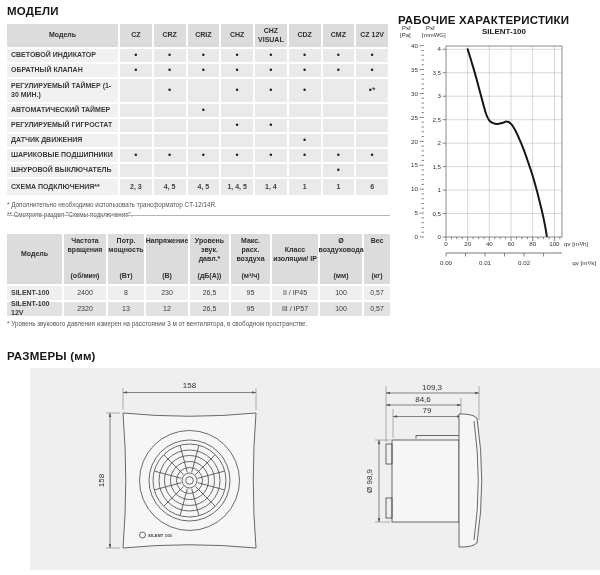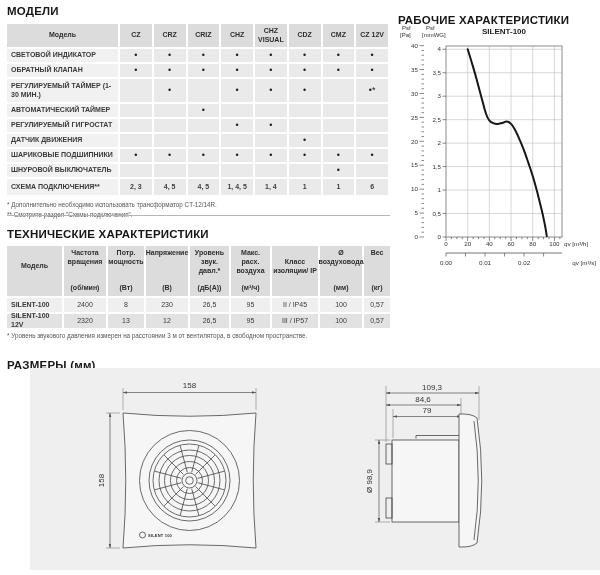--- a/index.html
+++ b/index.html
@@ -35,21 +35,21 @@
   .tc{background:#efefef;display:flex;align-items:center;justify-content:center;font-size:7px;color:#3a3a3a;text-align:center;line-height:1.25;}
   .tc.hdr{background:#dcdcdc;font-weight:700;color:#2e2e2e;flex-direction:column;padding:3px 1px;}
   .tc.hdr .t{flex:1;display:flex;align-items:flex-start;justify-content:center;}
   .tc.hdr .u{height:9px;}
   .tc.hdr.ctr .t{align-items:center;}
   .tc.alt{background:#e2e2e2;}
   .tc.mdl{justify-content:flex-start;text-align:left;padding-left:4px;font-weight:700;}
   #tech-footnote{margin-top:4px;font-size:6.3px;color:#555;}
 
   
-  #dims-title{position:absolute;left:7px;top:359px;}
+  #dims-title{position:absolute;left:7px;top:350px;}
   #dims-panel{position:absolute;left:30px;top:368px;width:572px;height:202px;background:#efefef;}
   .dw{stroke:#454545;stroke-width:.8;fill:none;}
   .dw-fill{stroke:#454545;stroke-width:.8;fill:#f6f6f6;}
   .dim{stroke:#555;stroke-width:.7;fill:none;}
   .ext{stroke:#777;stroke-width:.55;fill:none;}
   .dim-txt{font-family:"Liberation Sans",sans-serif;font-size:8px;fill:#333;}
   .logo-txt{font-family:"Liberation Sans",sans-serif;font-size:4px;font-weight:700;fill:#333;letter-spacing:.2px;}
 </style>
 </head>
 <body>
@@ -281,21 +281,20 @@
     <line class="cg-tick" x1="128.05607476635515" y1="231" x2="128.05607476635515" y2="234.5"></line>
     <line class="cg-tick" x1="147.57009345794393" y1="231" x2="147.57009345794393" y2="234.5"></line>
     <text class="cg-txt" x="50" y="243" text-anchor="middle">0.00</text>
     <text class="cg-txt" x="89.02803738317758" y="243" text-anchor="middle">0.01</text>
     <text class="cg-txt" x="128.05607476635515" y="243" text-anchor="middle">0.02</text>
     <text class="cg-txt" x="200" y="243" text-anchor="end">qv [m³/s]</text>
     <path class="cg-curve" d="M71.7,27.3 C72.4,29.6 74.6,36.5 76.0,41.4 C77.5,46.2 79.1,51.8 80.4,56.4 C81.6,60.9 82.5,64.5 83.6,68.6 C84.7,72.6 85.8,76.9 86.9,80.8 C87.9,84.7 89.0,89.1 90.1,92.0 C91.2,95.0 92.1,97.1 93.4,98.6 C94.6,100.2 96.3,100.9 97.7,101.4 C99.1,102.0 100.6,102.0 102.0,101.9 C103.5,101.8 104.9,101.4 106.4,101.0 C107.8,100.6 109.3,99.4 110.7,99.6 C112.2,99.7 113.6,100.4 115.0,101.9 C116.5,103.4 117.9,105.8 119.4,108.5 C120.8,111.1 122.3,114.5 123.7,117.9 C125.2,121.2 126.6,124.8 128.1,128.7 C129.5,132.5 130.9,136.6 132.4,140.9 C133.8,145.1 135.3,149.2 136.7,154.0 C138.2,158.8 139.6,164.0 141.1,169.5 C142.5,175.0 144.1,181.4 145.4,186.8 C146.7,192.2 147.8,197.3 148.7,201.9 C149.6,206.4 150.5,212.0 150.8,214.1"></path>
   </svg>
 
 <div id="tech-section">
-  <div class="sec-title">ТЕХНИЧЕСКИЕ ХАРАКТЕРИСТИКИ</div>
   <div id="tech-table">
       <div class="tc hdr ctr">
         <div class="t">Модель</div>
         <div class="u"></div>
       </div>
       <div class="tc hdr">
         <div class="t">Частота вращения</div>
         <div class="u">(об/мин)</div>
       </div>
       <div class="tc hdr">

